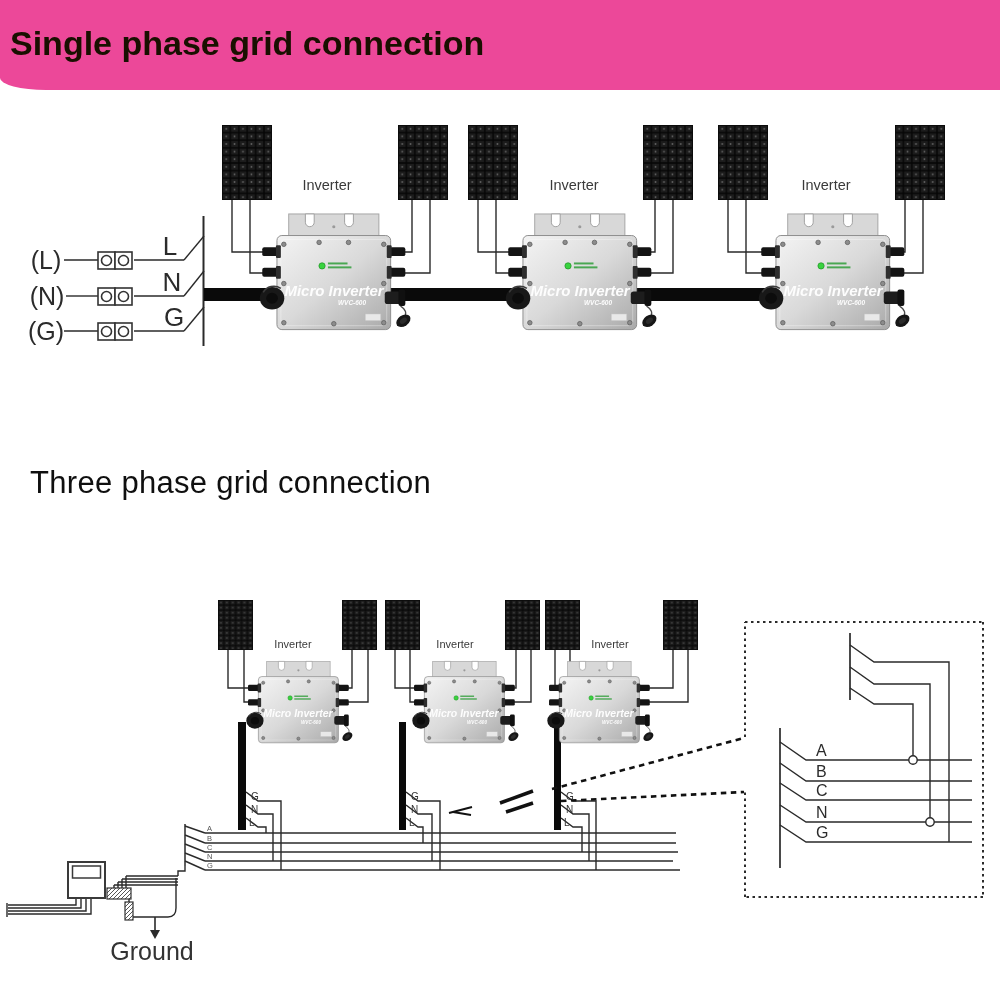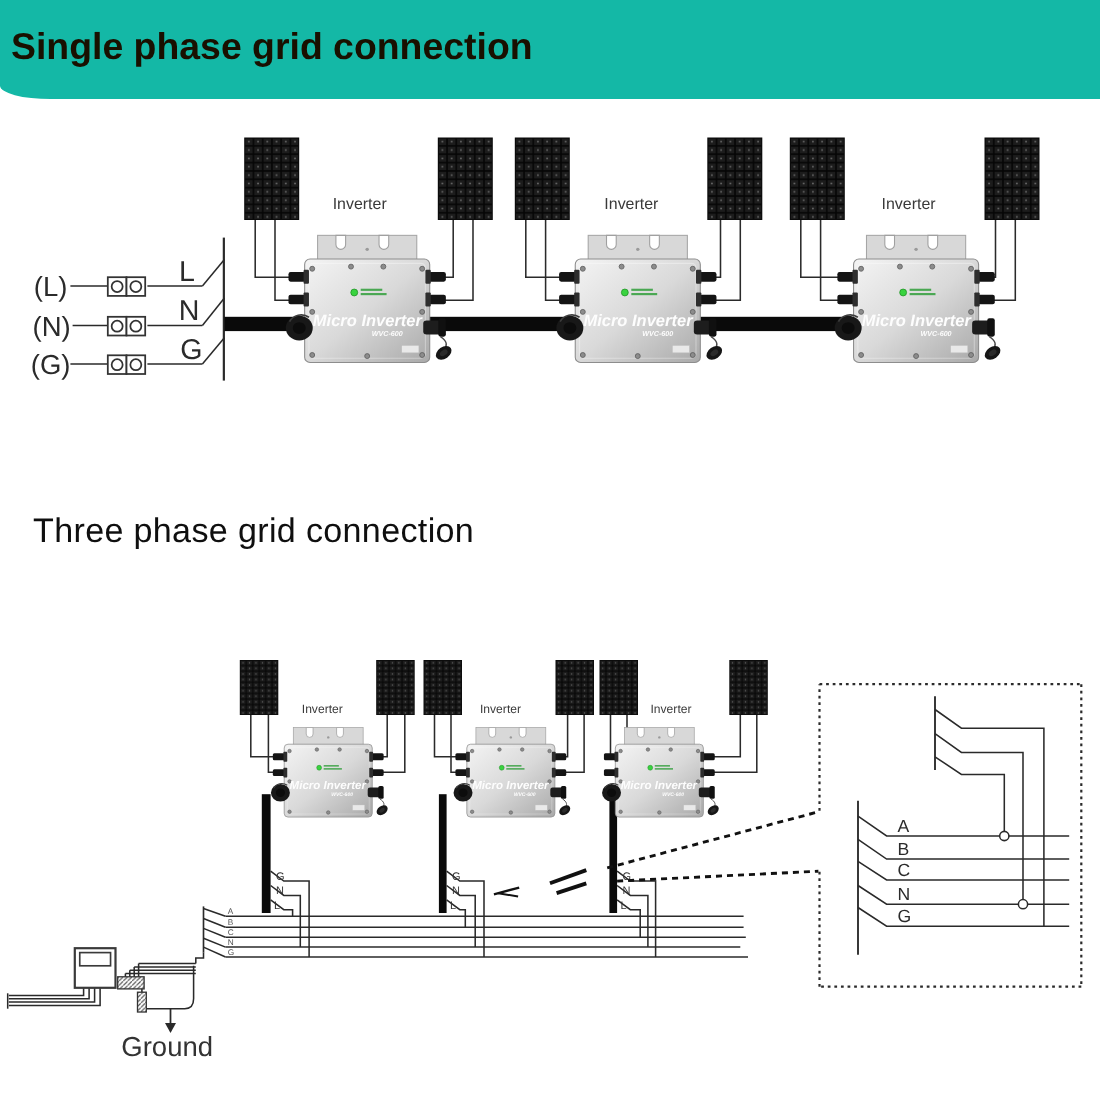--- a/index.html
+++ b/index.html
@@ -2,21 +2,21 @@
 <html><head>
 <meta charset="utf-8">
 <style>
   html,body{margin:0;padding:0;}
   body{
     width:1000px;height:1000px;position:relative;background:#ffffff;
     font-family:"Liberation Sans", sans-serif;overflow:hidden;
   }
   .banner{
     position:absolute;top:0;left:0;width:1000px;height:90px;
-    background:#14b8a6;
+    background:#ec4899;
     border-bottom-left-radius:46px 12px;
   }
   .banner h1{
     margin:0;padding:24px 0 0 10px;
     font-size:34px;font-weight:bold;letter-spacing:0px;color:#191000;
   }
   .h2-three{
     position:absolute;top:465px;left:30px;margin:0;
     font-size:31px;font-weight:500;color:#0f0f0f;letter-spacing:.3px;
   }

